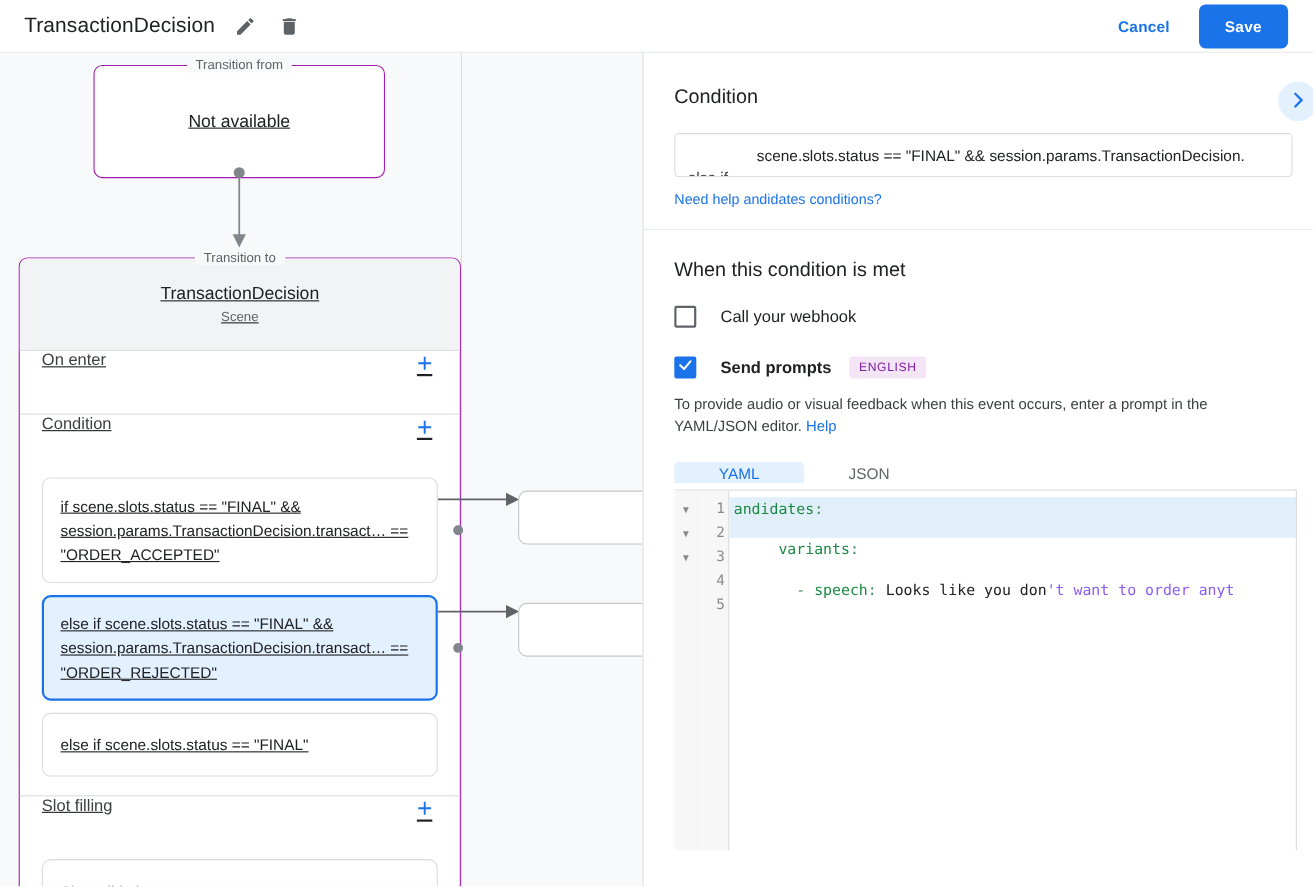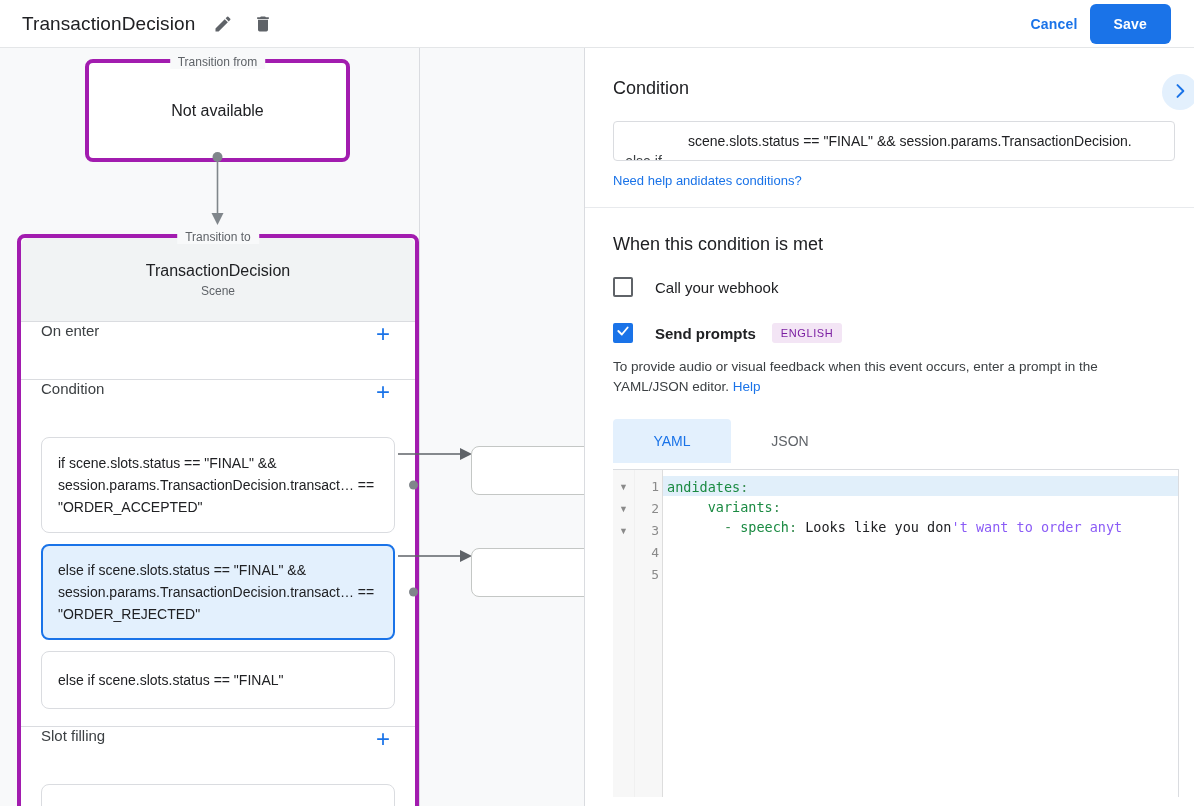--- a/index.html
+++ b/index.html
@@ -31,21 +31,21 @@
   }
   .icon-btn svg { display: block; }
   .topbar-spacer { flex: 1; }
   .cancel-btn {
     font-size: 14px; font-weight: 600; color: #1a73e8;
     background: none; border: none; cursor: pointer;
     padding: 8px 12px; letter-spacing: .2px;
     font-family: "Liberation Sans", sans-serif;
   }
   .save-btn {
-    margin-right: 23px;
+    margin-left: 14px; margin-right: 23px;
     background: #1a73e8; color: #ffffff;
     border: none; border-radius: 6px; cursor: pointer;
     font-size: 14px; font-weight: 600; letter-spacing: .2px;
     padding: 12px 24px; height: 40px;
     font-family: "Liberation Sans", sans-serif;
   }
 
   
   .canvas {
     position: absolute; left: 0; top: 48px;
@@ -55,22 +55,23 @@
   }
   .canvas-grid-line {
     position: absolute; top: 0; bottom: 0; width: 1px;
     background: #dadce0;
   }
 
   
   .node {
     position: absolute;
     background: #ffffff;
-    border: 4px solid #a21caf;
+    border: 1px solid #a21caf;
     border-radius: 8px;
+    text-decoration: underline;
   }
   .node-legend {
     position: absolute; top: -8px; left: 50%;
     transform: translateX(-50%);
     background: #f8f9fa;
     padding: 0 8px;
     font-size: 12px; color: #5f6368;
     white-space: nowrap;
   }
 
@@ -227,21 +228,21 @@
   }
   .hint {
     font-size: 13.5px; line-height: 20px; color: #3c4043;
     margin-top: -12px; margin-bottom: 22px; max-width: 562px;
   }
   .hint a { color: #1a73e8; text-decoration: none; cursor: pointer; }
 
   
   .tabs { display: flex; }
   .tab {
-    width: 118px; height: 44px;
+    width: 118px; height: 19px;
     display: flex; align-items: center; justify-content: center;
     font-size: 14px; color: #5f6368; cursor: pointer;
     border-radius: 4px 4px 0 0;
     background: transparent;
     border: none; font-family: "Liberation Sans", sans-serif;
   }
   .tab.active { background: #e3f0fd; color: #1a73e8; font-weight: 500; }
 
   
   .editor {
@@ -271,21 +272,21 @@
   .ln {
     height: 22px; line-height: 22px;
     font-family: "DejaVu Sans Mono", monospace;
     font-size: 13px; color: #8a8a8a;
     padding-right: 3px;
   }
   .code-area {
     flex: 1; padding-top: 6px; position: relative; overflow: hidden;
   }
   .cl {
-    height: 20px; line-height: 22px;
+    height: 37px; line-height: 22px;
     font-family: "DejaVu Sans Mono", monospace;
     font-size: 13.5px; color: #202124;
     white-space: pre; padding-left: 4px;
   }
   .cl.active-line { background: #e1effa; }
   .tok-key { color: #1a8a42; }
   .tok-str { color: #8b5cf6; }
   .tok-punc { color: #3c8f55; }
   .tok-plain { color: #202124; }
   .edit-rule {

